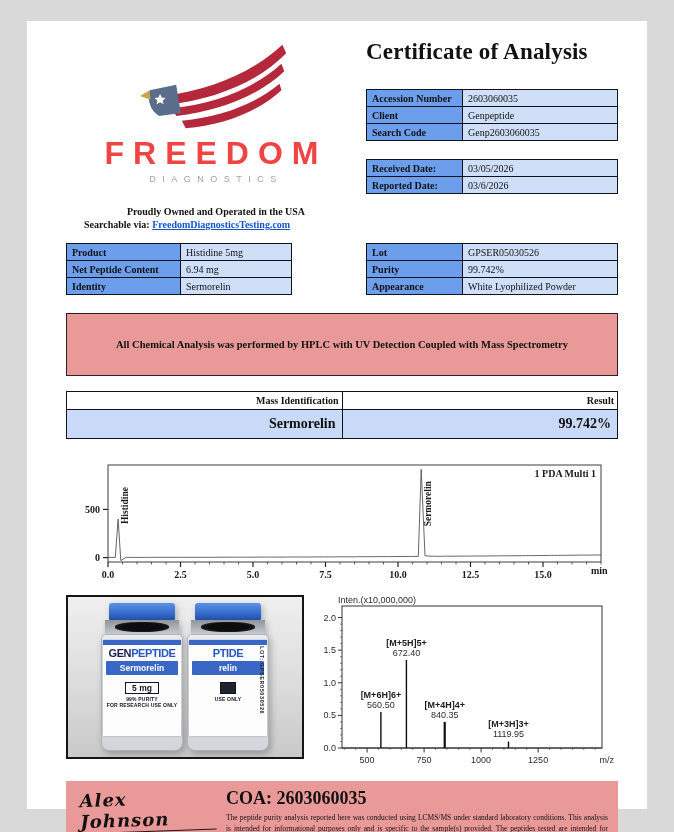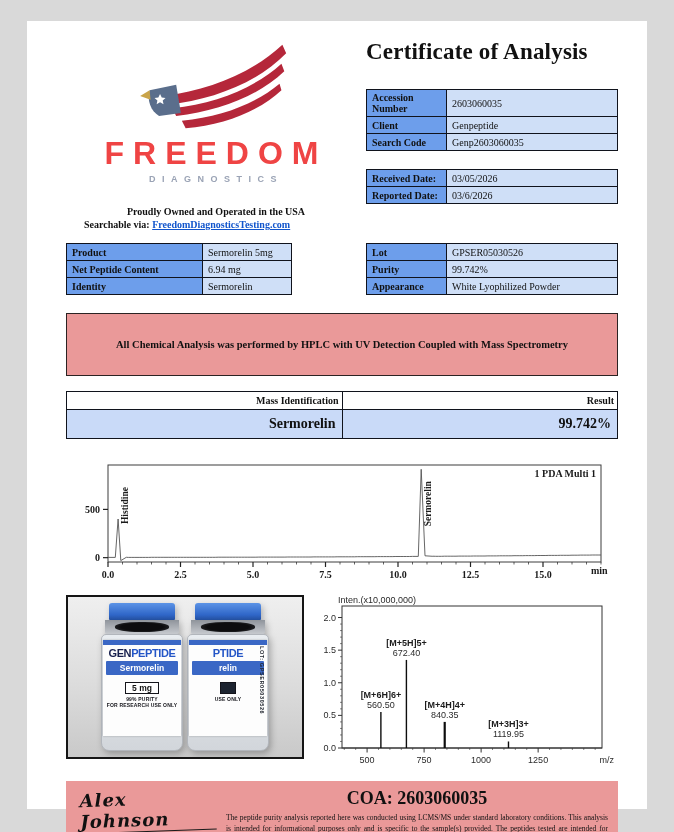--- a/index.html
+++ b/index.html
@@ -24,44 +24,44 @@
   .title-col { width: 252px; margin-left: auto; }
   .eagle { display:block; margin: 0 auto; }
   .brand-word {
     font-family: "Liberation Sans", sans-serif;
     font-weight: bold; font-size: 32px; letter-spacing: 9px;
     color: #ef4444; margin-top: 2px; white-space: nowrap;
   }
   .brand-sub {
     font-family: "Liberation Sans", sans-serif;
     font-size: 9px; letter-spacing: 6.5px; color: #9aa3b5;
-    font-weight: bold; margin-top: 2px;
+    font-weight: normal; margin-top: 2px;
   }
   .tagline { font-weight: bold; font-size: 10px; margin-top: 22px; }
   .search-line { font-weight: bold; font-size: 10px; margin-top: 2px; text-align: left; padding-left: 18px; }
   a.link, .link { color: var(--link, #1155cc); text-decoration: underline; cursor: pointer; }
 
   .coa-title {
     font-size: 23px; font-weight: bold; white-space: nowrap;
     margin: 6px 0 24px 0; letter-spacing: 0.2px;
   }
 
   table.kv { border-collapse: collapse; width: 100%; }
   table.kv td {
     border: 1.2px solid #10131c;
     font-size: 10px; padding: 2px 5px; height: 17px;
   }
-  table.kv td.lbl { background: var(--label-cell, #6d9eeb); font-weight: bold; width: 80px; }
+  table.kv td.lbl { background: var(--label-cell, #6d9eeb); font-weight: bold; width: 96px; }
   table.kv td.val { background: var(--value-cell, #cfdff7); }
   .dates-gap { height: 18px; }
 
   
   .mid-row { display: flex; margin-top: 13px; }
   .mid-row .left-tbl { width: 226px; }
-  .mid-row .left-tbl td.lbl { width: 136px; }
+  .mid-row .left-tbl td.lbl { width: 114px; }
   .mid-row .right-tbl { width: 252px; margin-left: auto; }
 
   
   .banner {
     margin-top: 18px;
     background: var(--banner-bg, #ea9999);
     border: 1.6px solid #2b2323;
     text-align: center; font-weight: bold; font-size: 10.5px;
     padding: 25px 6px;
   }
@@ -113,21 +113,21 @@
   }
   .sig-col { width: 138px; flex: none; }
   .signature {
     font-family: "DejaVu Serif", serif; font-style: italic; font-weight: bold;
     font-size: 18px; transform: rotate(-2deg); display: inline-block;
     border-bottom: 1.4px solid #1a1a1a; padding: 0 6px 1px 2px; letter-spacing: 1px;
   }
   .sig-name { font-size: 9.5px; margin-top: 9px; }
   .sig-role { font-size: 14px; margin-top: 8px; font-weight: bold; }
   .coa-col { flex: 1; padding-left: 10px; }
-  .coa-num { text-align: center; font-weight: bold; font-size: 18px; margin-bottom: 4px; }
+  .coa-num { font-weight: bold; font-size: 18px; margin-bottom: 4px; }
   .disclaimer { font-size: 7.5px; line-height: 1.4; text-align: justify; }
 </style>
 </head>
 <body>
 
 <div class="page">
 
   <div class="header-row">
     <div class="logo-col">
       <svg class="eagle" width="190" height="92" viewBox="0 0 200 97">
@@ -179,21 +179,21 @@
           </tbody>
       </table>
     </div>
   </div>
 
   <div class="mid-row">
     <table class="kv left-tbl">
       <tbody>
           <tr>
             <td class="lbl">Product</td>
-            <td class="val">Sermorelin 5mg</td>
+            <td class="val">Histidine 5mg</td>
           </tr>
           <tr>
             <td class="lbl">Net Peptide Content</td>
             <td class="val">6.94 mg</td>
           </tr>
           <tr>
             <td class="lbl">Identity</td>
             <td class="val">Sermorelin</td>
           </tr>
         </tbody>

